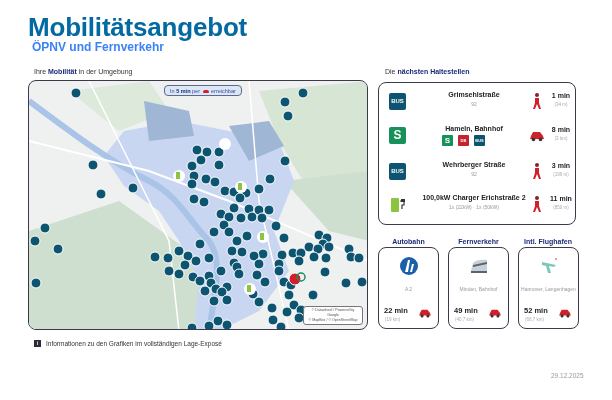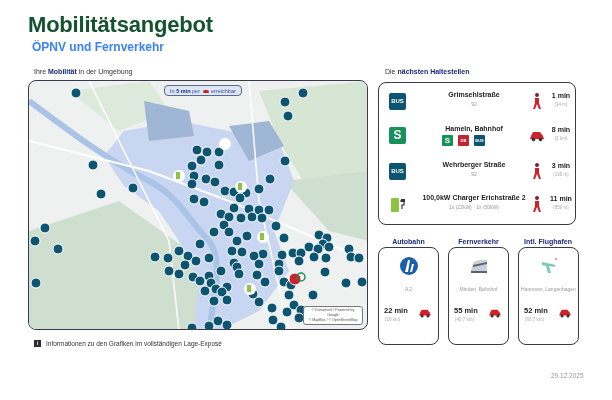--- a/index.html
+++ b/index.html
@@ -1,19 +1,19 @@
 <!DOCTYPE html>
 <html><head>
 <meta charset="utf-8">
 <style>
   * { box-sizing: border-box; margin: 0; padding: 0; }
   html, body { width: 612px; height: 400px; background: #ffffff; overflow: hidden; }
   body { font-family: "Liberation Sans", sans-serif; position: relative; color: #1d1d3b; }
 
-  .page-title { position: absolute; left: 28px; top: 12px; font-size: 22px; font-weight: bold; color: #14532d; letter-spacing: -0.2px; }
+  .page-title { position: absolute; left: 28px; top: 12px; font-size: 26px; font-weight: bold; color: #0369a1; letter-spacing: -0.2px; }
   .page-subtitle { position: absolute; left: 32px; top: 40px; font-size: 12px; font-weight: bold; color: #3b82f6; }
 
   .map-label { position: absolute; left: 34px; top: 68px; font-size: 7px; color: #333; }
   .map-label b { color: #1b2a78; }
 
   .map { position: absolute; left: 28px; top: 80px; width: 340px; height: 250px; border: 1.5px solid #3a3a4a; border-radius: 8px; overflow: hidden; background: #eef1ef; }
   .map svg { position: absolute; left: 0; top: 0; }
   .map-chip { position: absolute; left: 135px; top: 4px; height: 11px; padding: 0 5px; border: 1px solid #5a6a8a; border-radius: 4px; background: #dde6f5; font-size: 5.5px; line-height: 10px; color: #3b4aa0; white-space: nowrap; }
   .map-chip b { color: #1b2a78; }
   .map-chip .car { display: inline-block; width: 6px; height: 3px; background: #d0202c; border-radius: 2px 2px 1px 1px; vertical-align: middle; margin: 0 1px; }
@@ -38,21 +38,21 @@
   .stop-badges { position: absolute; left: 63px; top: 15px; display: flex; gap: 5px; }
   .badge { width: 11px; height: 11px; border-radius: 1px; font-size: 4px; font-weight: bold; color: #fff; text-align: center; line-height: 11px; }
   .badge.s { background: #16915a; font-size: 8px; }
   .badge.db { background: #c4232f; }
   .badge.bus { background: #0c5470; }
   .stop-mode { position: absolute; left: 150px; top: 6px; width: 16px; height: 18px; }
   .stop-time { position: absolute; left: 168px; top: 6px; width: 28px; text-align: center; font-size: 7px; font-weight: bold; color: #222; }
   .stop-dist { position: absolute; left: 168px; top: 16px; width: 28px; text-align: center; font-size: 4.5px; color: #aaa; }
 
   .travel-heading { position: absolute; top: 238px; font-size: 7px; font-weight: bold; color: #1b2a78; text-align: center; }
-  .travel-card { position: absolute; top: 247px; width: 61px; height: 98px; border: 1.5px solid #3a3a4a; border-radius: 8px; background: #fff; }
+  .travel-card { position: absolute; top: 247px; width: 61px; height: 82px; border: 1.5px solid #3a3a4a; border-radius: 8px; background: #fff; }
   .travel-card .ticon { position: absolute; left: 20px; top: 8px; width: 20px; height: 20px; }
   .travel-card .tname { position: absolute; left: 0; top: 38px; width: 100%; text-align: center; font-size: 5px; color: #999; line-height: 7px; }
   .travel-card .ttime { position: absolute; left: 5px; top: 58px; font-size: 7.5px; font-weight: bold; color: #222; }
   .travel-card .tdist { position: absolute; left: 6px; top: 69px; font-size: 4.5px; color: #aaa; }
   .travel-card .tcar { position: absolute; right: 6px; top: 60px; width: 14px; height: 10px; }
 </style>
 </head>
 <body>
 
 <div class="page-title">Mobilitätsangebot</div>
@@ -315,21 +315,21 @@
 </div>
 
 <div class="travel-heading" style="left:448px; width:61px">Fernverkehr</div>
 <div class="travel-card" style="left:448px">
   <svg class="ticon" viewBox="0 0 20 20">
       <path d="M2 15 L4 7 C6 4, 14 3, 18 4 L18 15 Z" fill="#c9d0d8"></path>
       <path d="M4 9 L18 6 L18 8 L4 11 Z" fill="#5a6470"></path>
       <rect x="2" y="15" width="16" height="2" fill="#5a6470"></rect>
     </svg>
   <div class="tname">Minden, Bahnhof</div>
-  <div class="ttime">55 min</div>
+  <div class="ttime">49 min</div>
   <div class="tdist">(40,7 km)</div>
   <svg class="tcar" viewBox="0 0 16 12">
       <path d="M2 6 L4 2 L11 2 L14 6 L15 9 L1 9 Z" fill="#d0202c"></path>
       <circle cx="4.5" cy="9.5" r="1.8" fill="#333"></circle>
       <circle cx="11.5" cy="9.5" r="1.8" fill="#333"></circle>
     </svg>
 </div>
 
 <div class="travel-heading" style="left:515px; width:66px">Intl. Flughafen</div>
 <div class="travel-card" style="left:518px">

